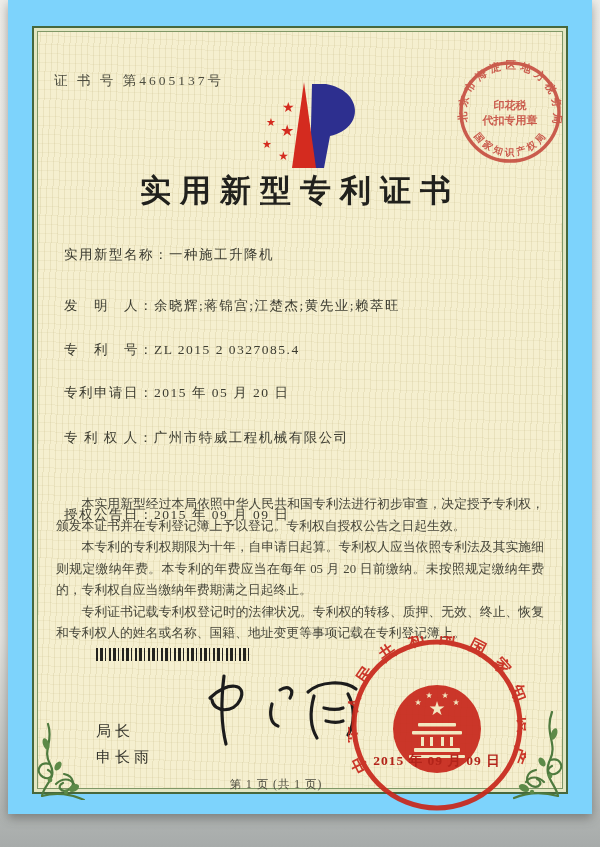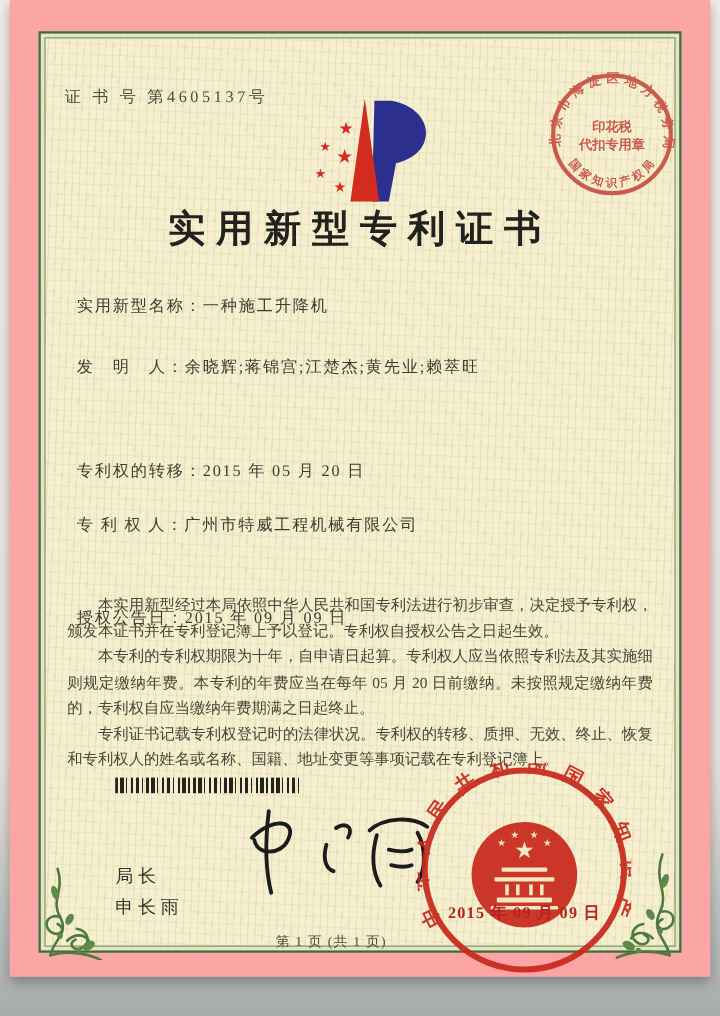--- a/index.html
+++ b/index.html
@@ -4,21 +4,21 @@
 <style>
   html,body{margin:0;padding:0;}
   body{
     width:600px;height:847px;overflow:hidden;
     background:linear-gradient(180deg,#efeeea 0%,#e6e5e1 75%,#b9bdbb 92%,#a7abaa 100%);
     font-family:"Liberation Serif","DejaVu Serif",serif;
   }
   .stage{position:relative;width:600px;height:847px;}
   .paper{
     position:absolute;left:8px;top:0;width:584px;height:814px;
-    background:#fca5a5;
+    background:#7dd3fc;
     box-shadow:0 4px 10px rgba(60,60,55,.45);
   }
   
   .cream{
     position:absolute;left:24px;top:26px;right:24px;bottom:20px;
     background-color:#f5efcf;
     background-image:repeating-linear-gradient(92deg,rgba(186,172,116,.20) 0 1px,transparent 1px 6px),
                      repeating-linear-gradient(2deg,rgba(186,172,116,.12) 0 1px,transparent 1px 9px);
     border:2px solid #46683d;
     box-shadow:inset 0 0 0 3px #e3e6c2, inset 0 0 0 4px #7f9766;
@@ -94,21 +94,22 @@
         <text x="40" y="58" font-size="16">★</text>
         <text x="22" y="70" font-size="11">★</text>
         <text x="38" y="82" font-size="12">★</text>
       </g>
     </svg>
 
     <div class="title">实用新型专利证书</div>
 
     <div class="field f0"><span>实用新型名称：</span><span>一种施工升降机</span></div>
     <div class="field f1"><span>发　明　人：</span><span>余晓辉;蒋锦宫;江楚杰;黄先业;赖萃旺</span></div>
-    <div class="field f3"><span>专利权的转移：</span><span>2015 年 05 月 20 日</span></div>
+    <div class="field f2"><span>专　利　号：</span><span>ZL 2015 2 0327085.4</span></div>
+    <div class="field f3"><span>专利申请日：</span><span>2015 年 05 月 20 日</span></div>
     <div class="field f4"><span>专 利 权 人：</span><span>广州市特威工程机械有限公司</span></div>
     <div class="field f5"><span>授权公告日：</span><span>2015 年 09 月 09 日</span></div>
 
     <div class="body-text">
       <p>本实用新型经过本局依照中华人民共和国专利法进行初步审查，决定授予专利权，颁发本证书并在专利登记簿上予以登记。专利权自授权公告之日起生效。</p>
       <p>本专利的专利权期限为十年，自申请日起算。专利权人应当依照专利法及其实施细则规定缴纳年费。本专利的年费应当在每年 05 月 20 日前缴纳。未按照规定缴纳年费的，专利权自应当缴纳年费期满之日起终止。</p>
       <p>专利证书记载专利权登记时的法律状况。专利权的转移、质押、无效、终止、恢复和专利权人的姓名或名称、国籍、地址变更等事项记载在专利登记簿上。</p>
     </div>
 
     <div class="barcode"></div>

